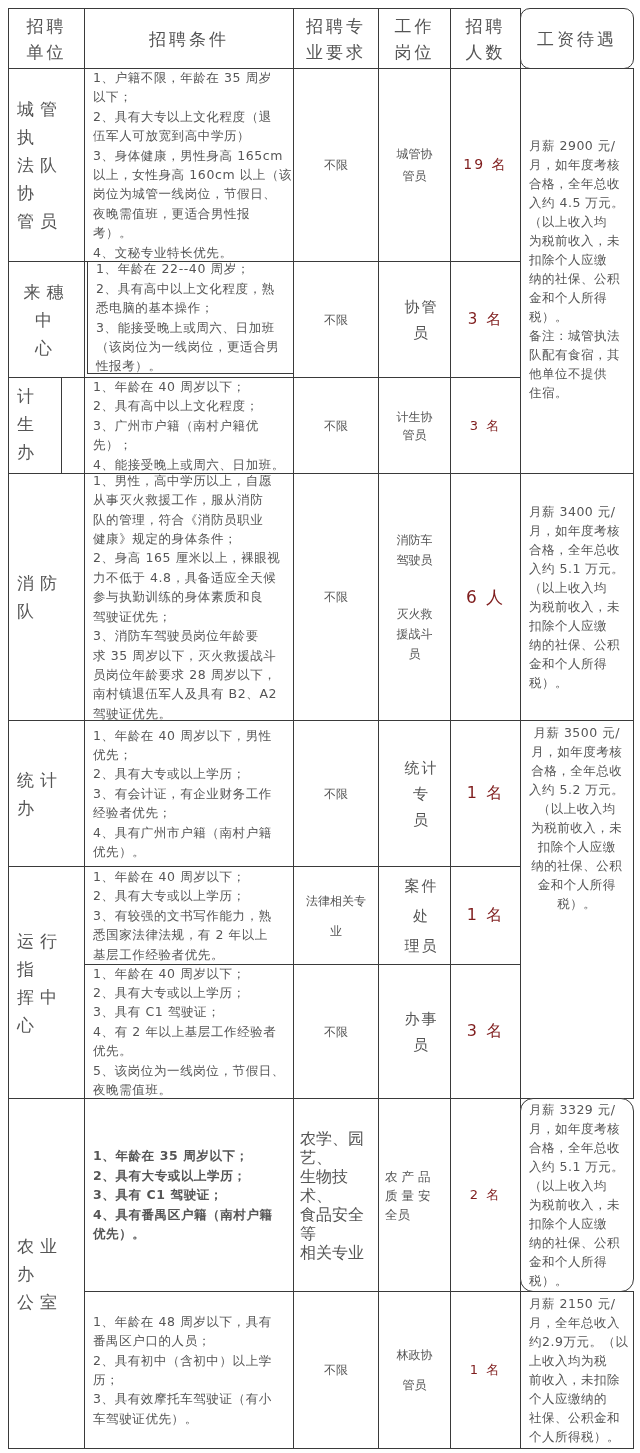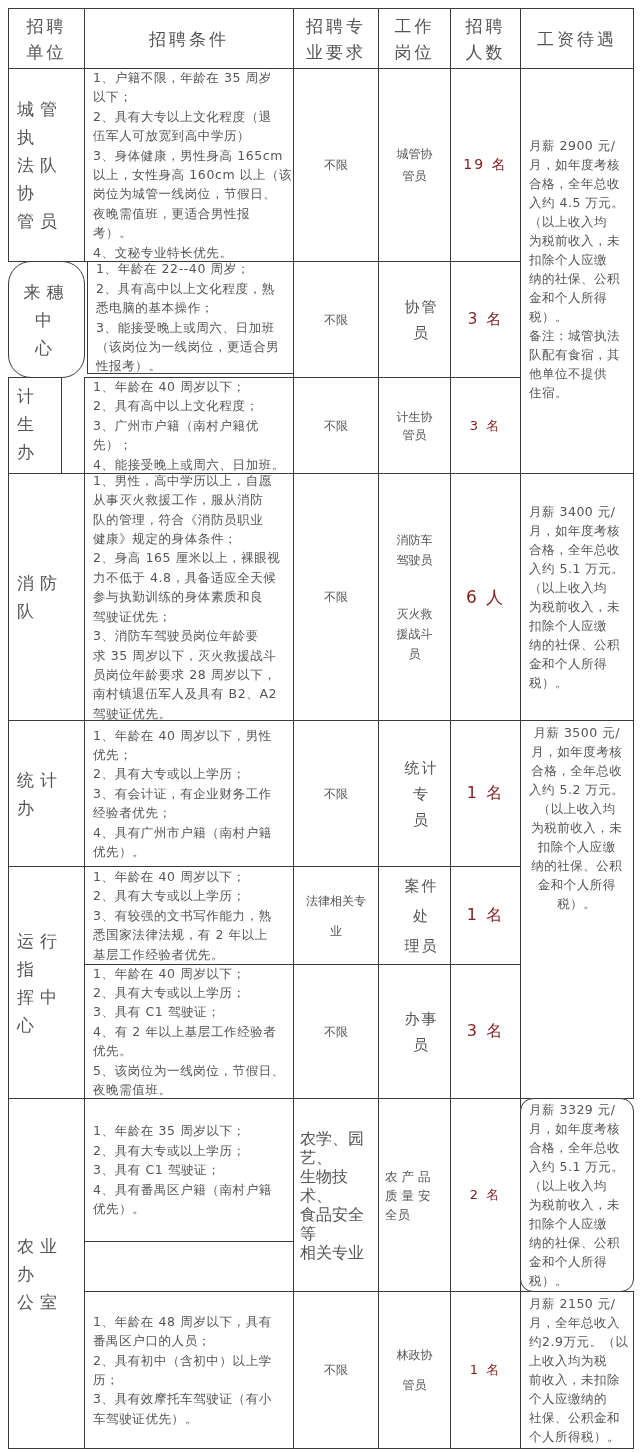--- a/index.html
+++ b/index.html
@@ -48,32 +48,32 @@
         <div>工作</div>
         <div>岗位</div>
       </div>
   </div>
   <div class="c hd" style="left:450px;top:8px;width:71px;height:61px;">
     <div>
         <div>招聘</div>
         <div>人数</div>
       </div>
   </div>
-  <div class="c hd" style="left:520px;top:8px;width:114px;height:61px;">
+  <div class="c hd" style="left:520px;top:8px;width:114px;height:61px;border-radius:10px;">
     <div>工资待遇</div>
   </div>
 
   <div class="c unit" style="left:8px;top:68px;width:77px;height:194px;">
     <div>
         <span>城管执</span>
         <span>法队协</span>
         <span>管员</span>
       </div>
   </div>
-  <div class="c unit" style="left:8px;top:261px;width:77px;height:117px;justify-content:center;text-align:center;border-radius:23px;">
+  <div class="c unit" style="left:8px;top:261px;width:77px;height:117px;justify-content:center;text-align:center;">
     <div style="text-align:center;">
         <span>来穗中</span>
         <span>心</span>
       </div>
   </div>
   <div class="c unit" style="left:8px;top:377px;width:54px;height:97px;justify-content:center;font-family:Liberation Mono, monospace;">
     <div>
         <span>计生办</span>
       </div>
   </div>
@@ -322,21 +322,21 @@
     </div>
   <div class="c mid pos-big" style="left:378px;top:964px;width:73px;height:135px;">
       <div>
         <div>办事员</div>
       </div>
     </div>
   <div class="c cnt" style="left:450px;top:964px;width:71px;height:135px;">
       <div style="font-size:16px;">3 名</div>
     </div>
 
-  <div class="c cond" style="left:84px;top:1098px;width:210px;height:144px;">
+  <div class="c cond" style="left:84px;top:1098px;width:210px;height:194px;font-weight:bold;">
     <div class="lines">
         <div>1、年龄在 35 周岁以下；</div>
         <div>2、具有大专或以上学历；</div>
         <div>3、具有 C1 驾驶证；</div>
         <div>4、具有番禺区户籍（南村户籍</div>
         <div>优先）。</div>
       </div>
   </div>
   <div class="c mid" style="left:293px;top:1098px;width:86px;height:194px;justify-content:flex-start;">
       <div style="text-align:left;line-height:19px;font-size:16px;">

